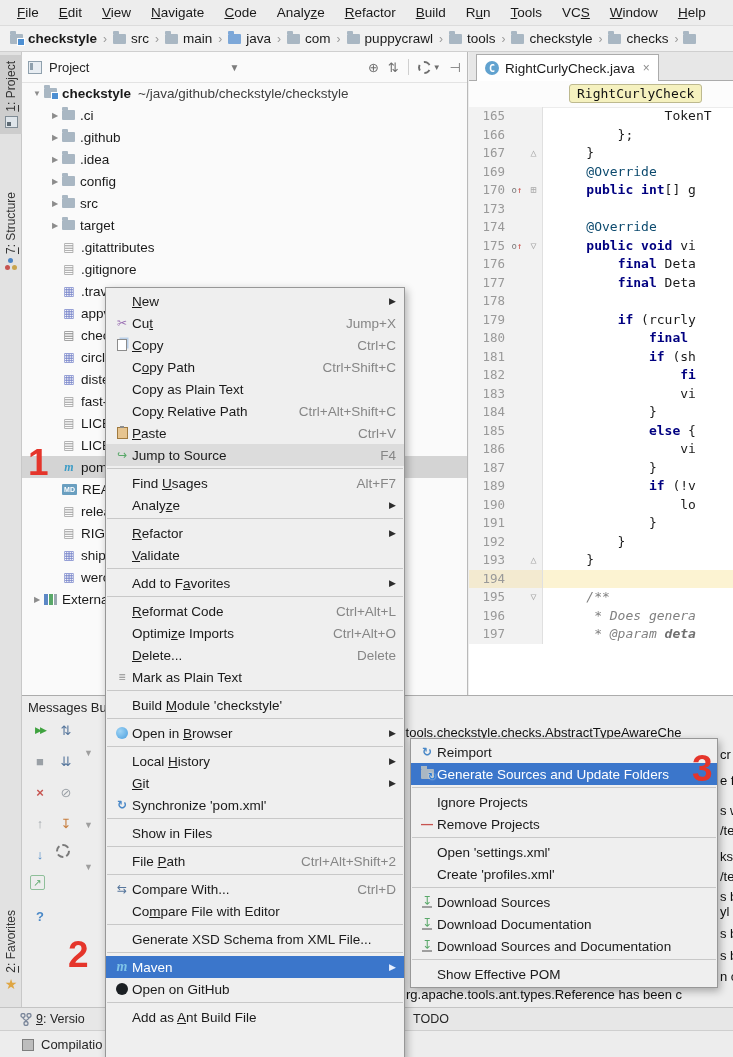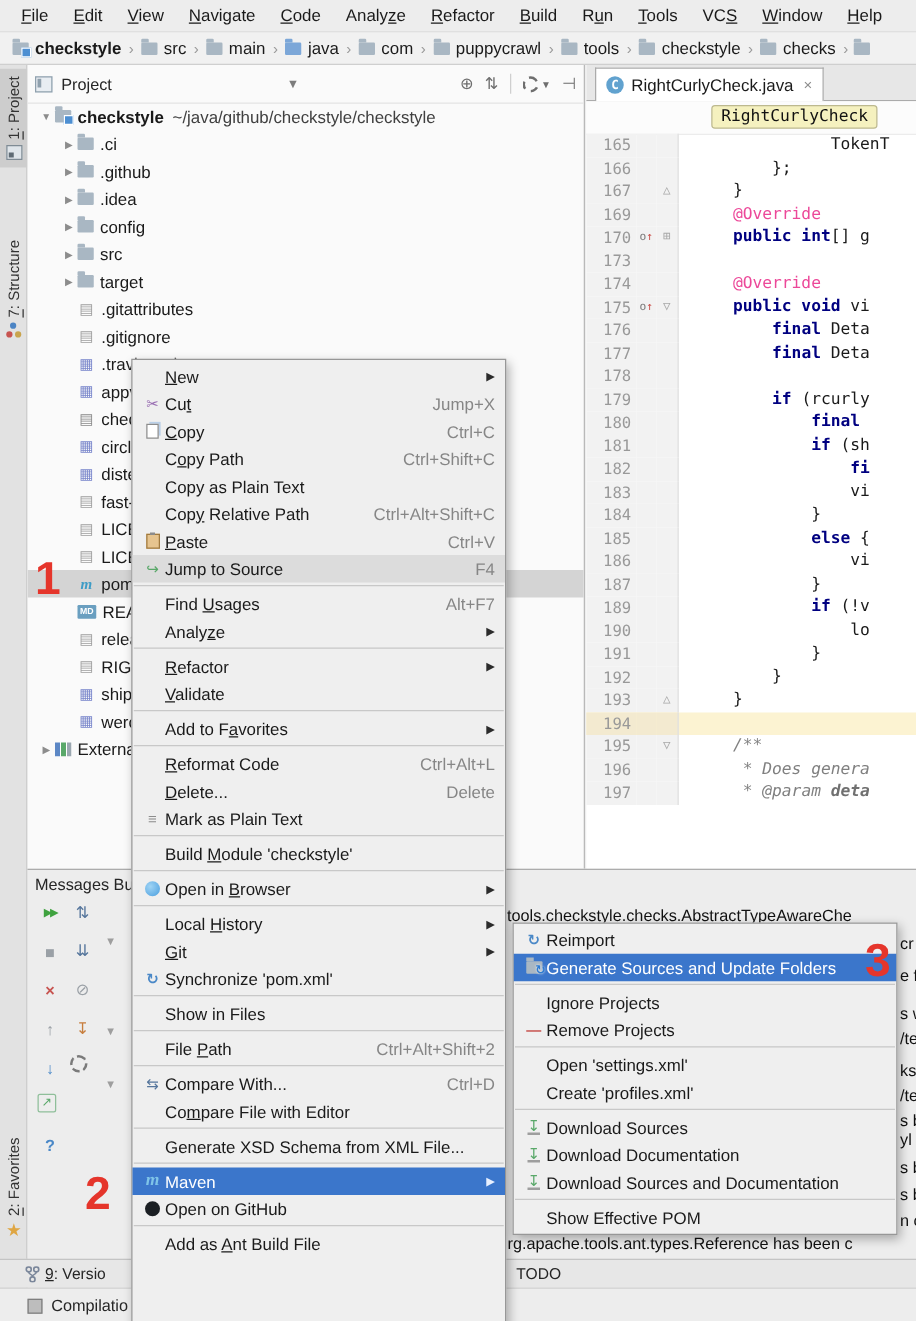--- a/index.html
+++ b/index.html
@@ -81,21 +81,21 @@
   .cl{display:flex;height:18.5px;position:relative;}
   .cl .ln{width:36px;flex:none;text-align:right;color:#999;background:#f2f2f2;padding-right:4px;font-size:12.5px;}
   .cl .ovrc{width:16px;flex:none;background:#f2f2f2;font-size:9px;line-height:18px;text-align:center;}
   .ovr::before{content:"o";color:#7a7a7a;}
   .ovr::after{content:"↑";color:#cc4f4a;}
   .cl .foldc{width:17px;flex:none;background:#f2f2f2;border-right:1px solid #e0e0e0;color:#a9a9a9;font-size:10px;text-align:center;line-height:18px;}
   .cl .src{white-space:pre;padding-left:12px;}
   .cl.hl{background:#fcf3d2;}
   .cl.hl .ln,.cl.hl .ovrc,.cl.hl .foldc{background:#f3ead0;}
   .tk-k{color:#000080;font-weight:bold;}
-  .tk-a{color:#ec4899;}
+  .tk-a{color:#0c4a6e;}
   .tk-c{color:#808080;font-style:italic;}
   .tk-ct{color:#808080;font-style:italic;}
   .tk-cb{color:#707070;font-style:italic;font-weight:bold;}
 
   
   #bottom-panel{left:22px;top:695px;width:711px;height:312px;background:#ededed;border-top:1px solid #acacac;box-sizing:border-box;}
   #msg-title{position:absolute;left:6px;top:4px;font-size:13px;color:#262626;}
   .bt-icon{position:absolute;width:20px;height:20px;display:flex;align-items:center;justify-content:center;font-size:13px;color:#7a7a7a;}
   .bt-rerun{color:#3fa23f;font-size:9px;letter-spacing:-2px;font-weight:bold;}
   .bt-stop{color:#9aa0a6;}
@@ -698,20 +698,26 @@
       </div>
       <div class="menu-sep"></div>
       <div class="menu-item">
         <span class="mslot"></span>
         <span class="mlabel"><u>R</u>eformat Code</span>
         <span class="msp"></span>
         <span class="mshort">Ctrl+Alt+L</span>
       </div>
       <div class="menu-item">
         <span class="mslot"></span>
+        <span class="mlabel">Optimi<u>z</u>e Imports</span>
+        <span class="msp"></span>
+        <span class="mshort">Ctrl+Alt+O</span>
+      </div>
+      <div class="menu-item">
+        <span class="mslot"></span>
         <span class="mlabel"><u>D</u>elete...</span>
         <span class="msp"></span>
         <span class="mshort">Delete</span>
       </div>
       <div class="menu-item">
         <span class="mslot">
           <span class="mi-glyph mi-plain">≡</span>
         </span>
         <span class="mlabel">Mark as Plain Text</span>
         <span class="msp"></span>

